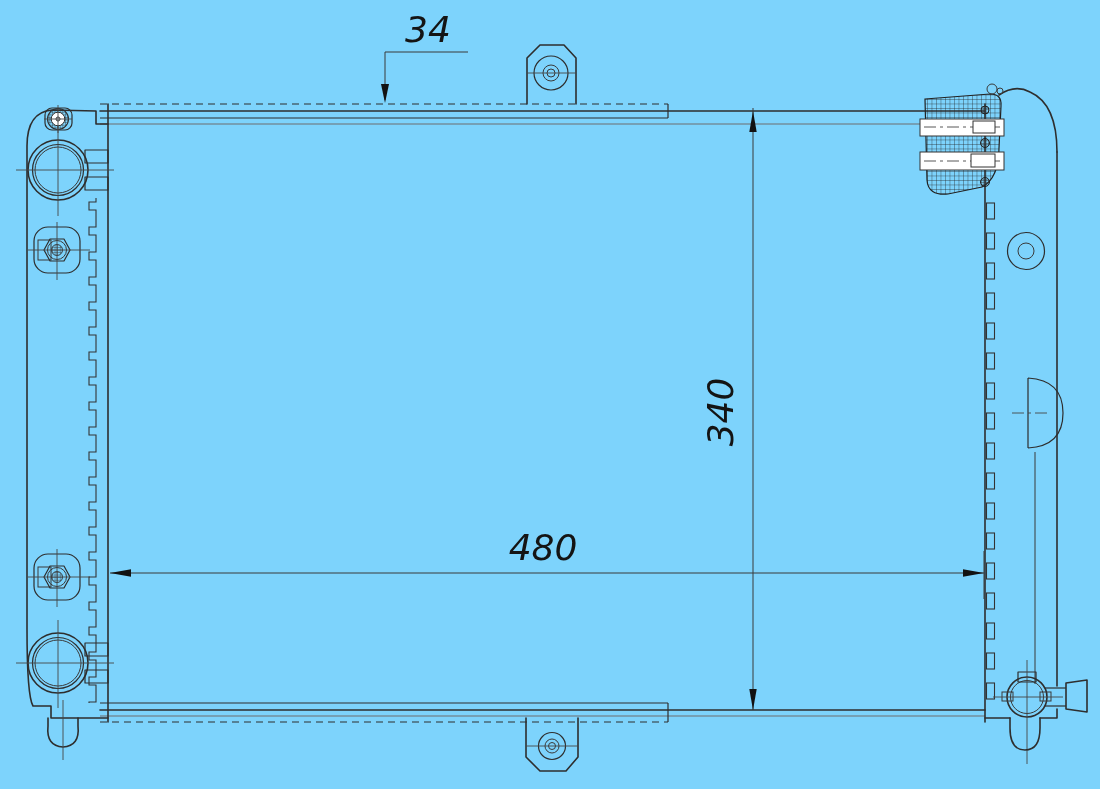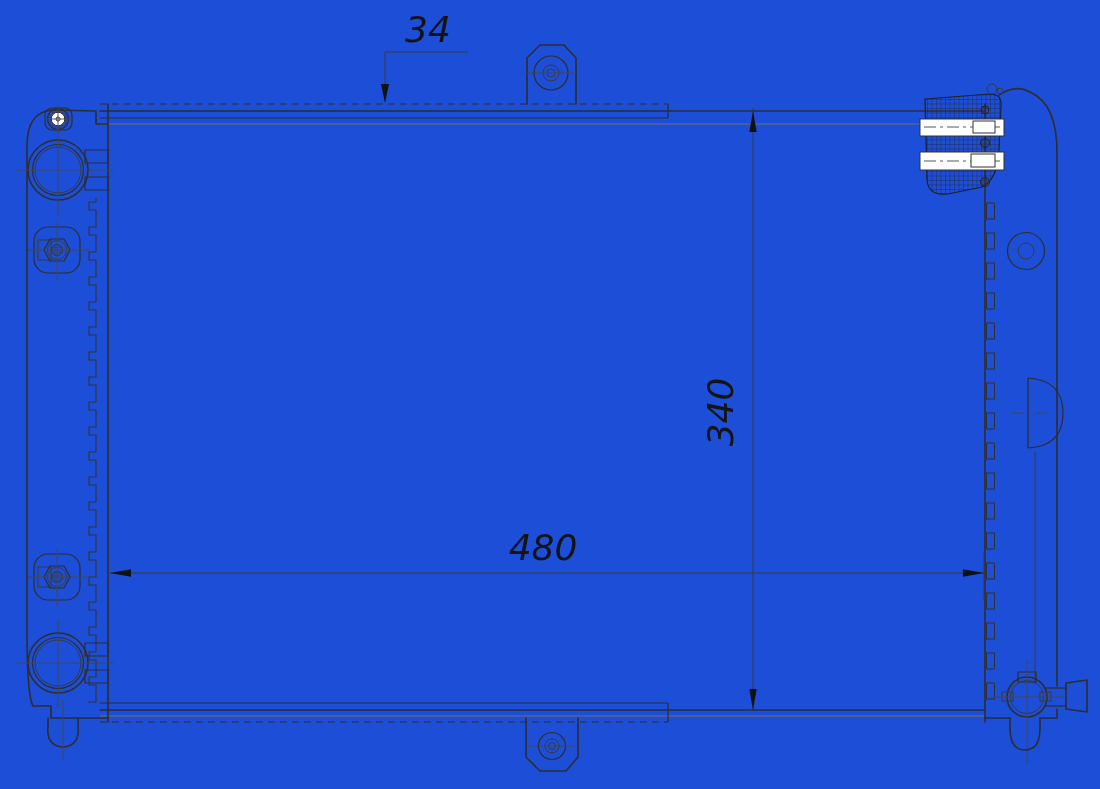--- a/index.html
+++ b/index.html
@@ -1,16 +1,16 @@
 <!DOCTYPE html>
 <html><head>
 <meta charset="utf-8">
 <style>
   html,body{margin:0;padding:0;background:#ffffff;}
-  .canvas{position:relative;width:1100px;height:789px;background:#1d4ed8;overflow:hidden;
+  .canvas{position:relative;width:1100px;height:789px;background:#7dd3fc;overflow:hidden;
           font-family:"DejaVu Sans",sans-serif;}
   svg{position:absolute;left:0;top:0;}
   
   .s-main{stroke:#2e2e2e;stroke-width:1.6;fill:none;stroke-linejoin:round;stroke-linecap:round;}
   .s-med{stroke:#2e2e2e;stroke-width:1.2;fill:none;stroke-linejoin:round;}
   .s-thin{stroke:#3a3a3a;stroke-width:1;fill:none;}
   .s-gray{stroke:#6f6f6f;stroke-width:1.2;fill:none;}
   .dash{stroke:#2e2e2e;stroke-width:1;fill:none;stroke-dasharray:7 5;}
   .cl{stroke:#454545;stroke-width:.9;fill:none;}
   .cl-dd{stroke:#454545;stroke-width:.9;fill:none;stroke-dasharray:12 4 3 4;}

